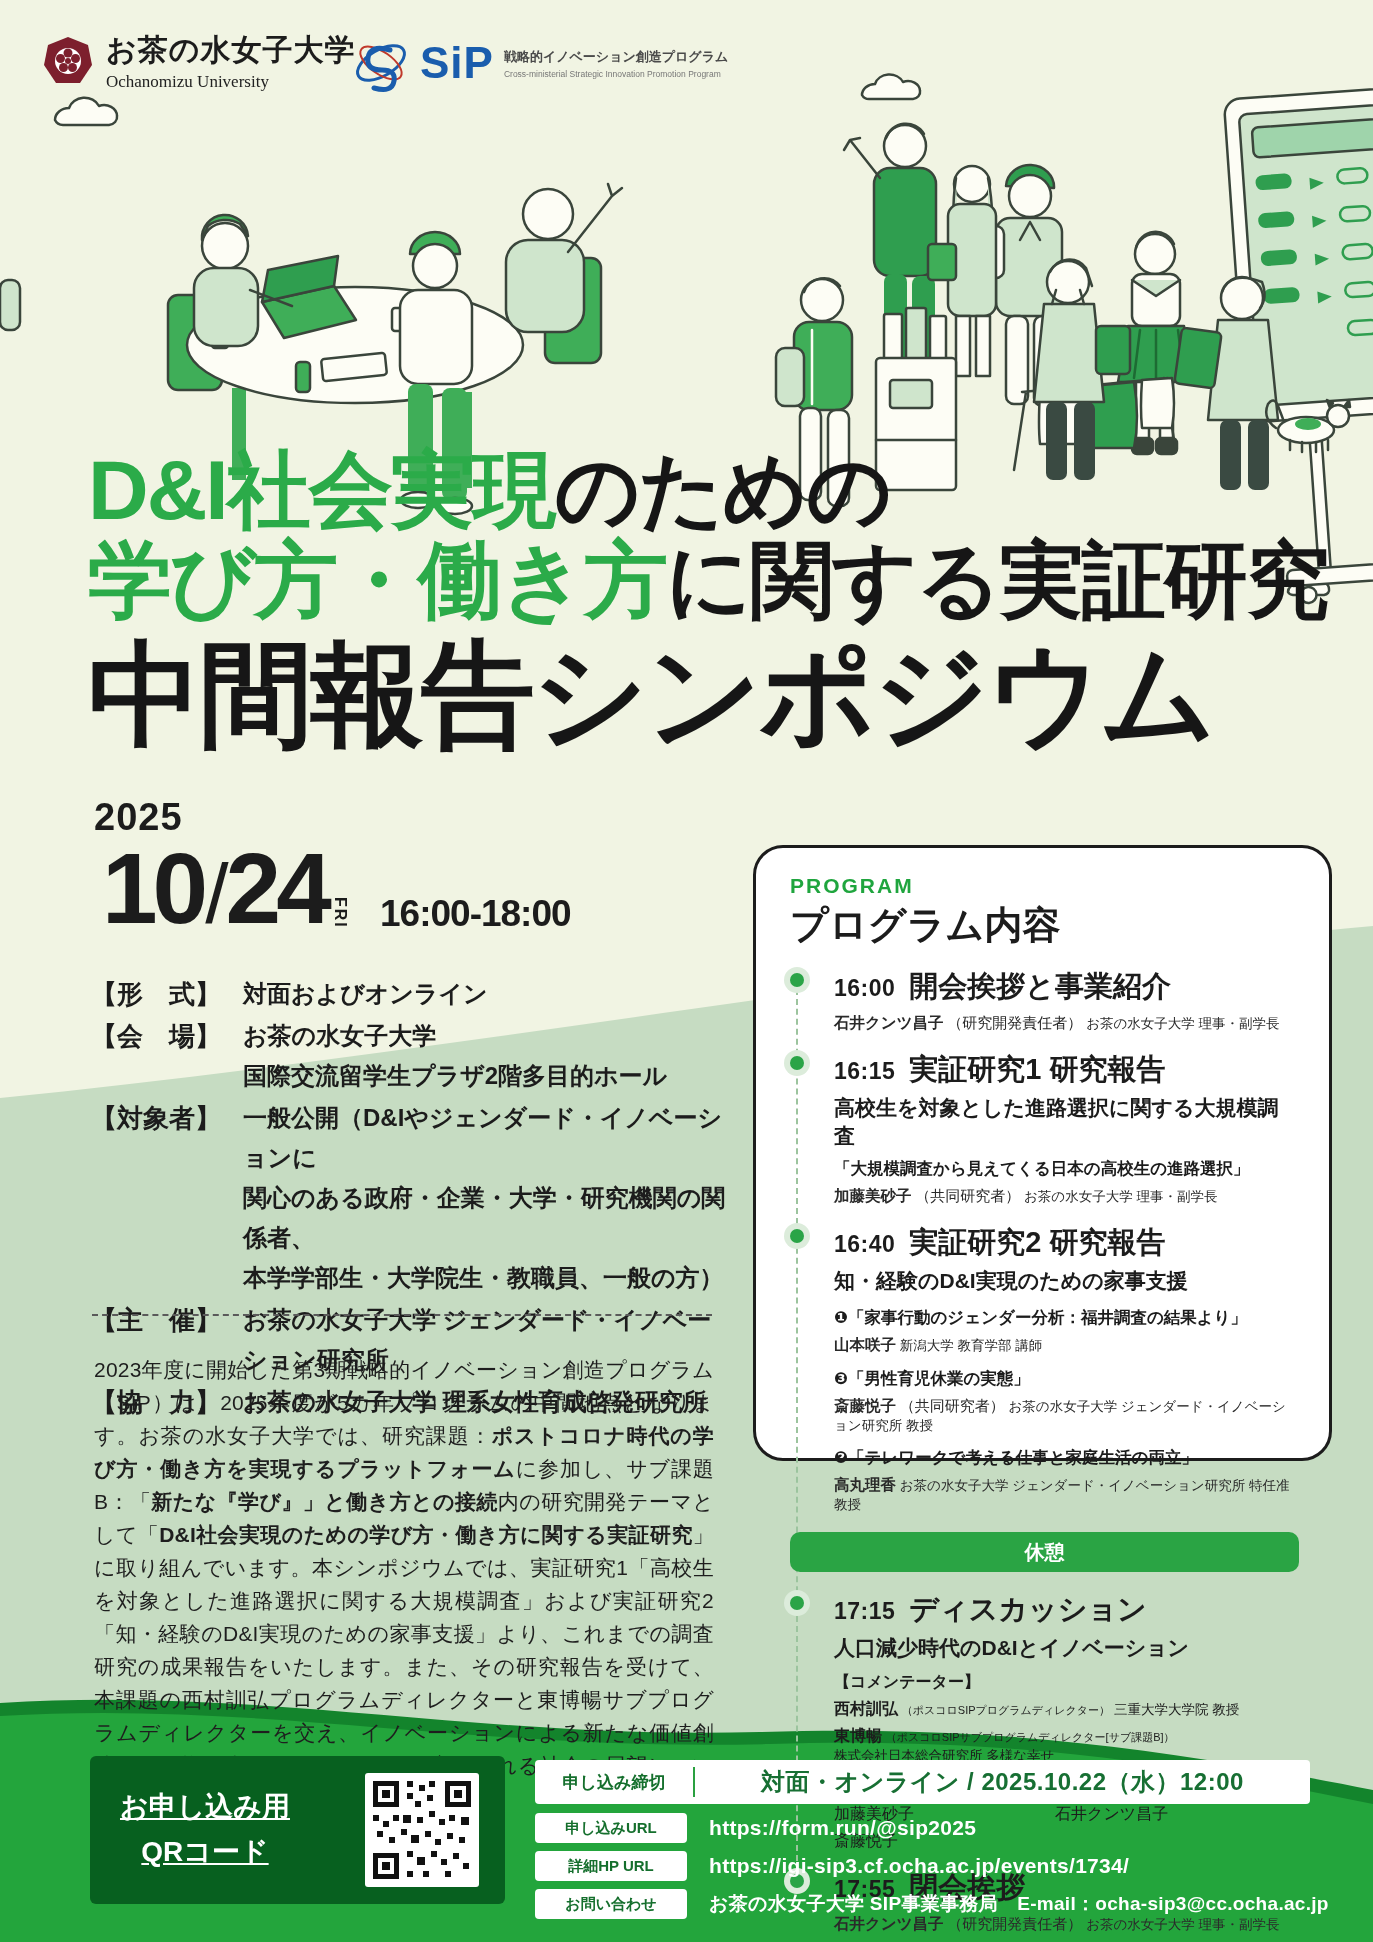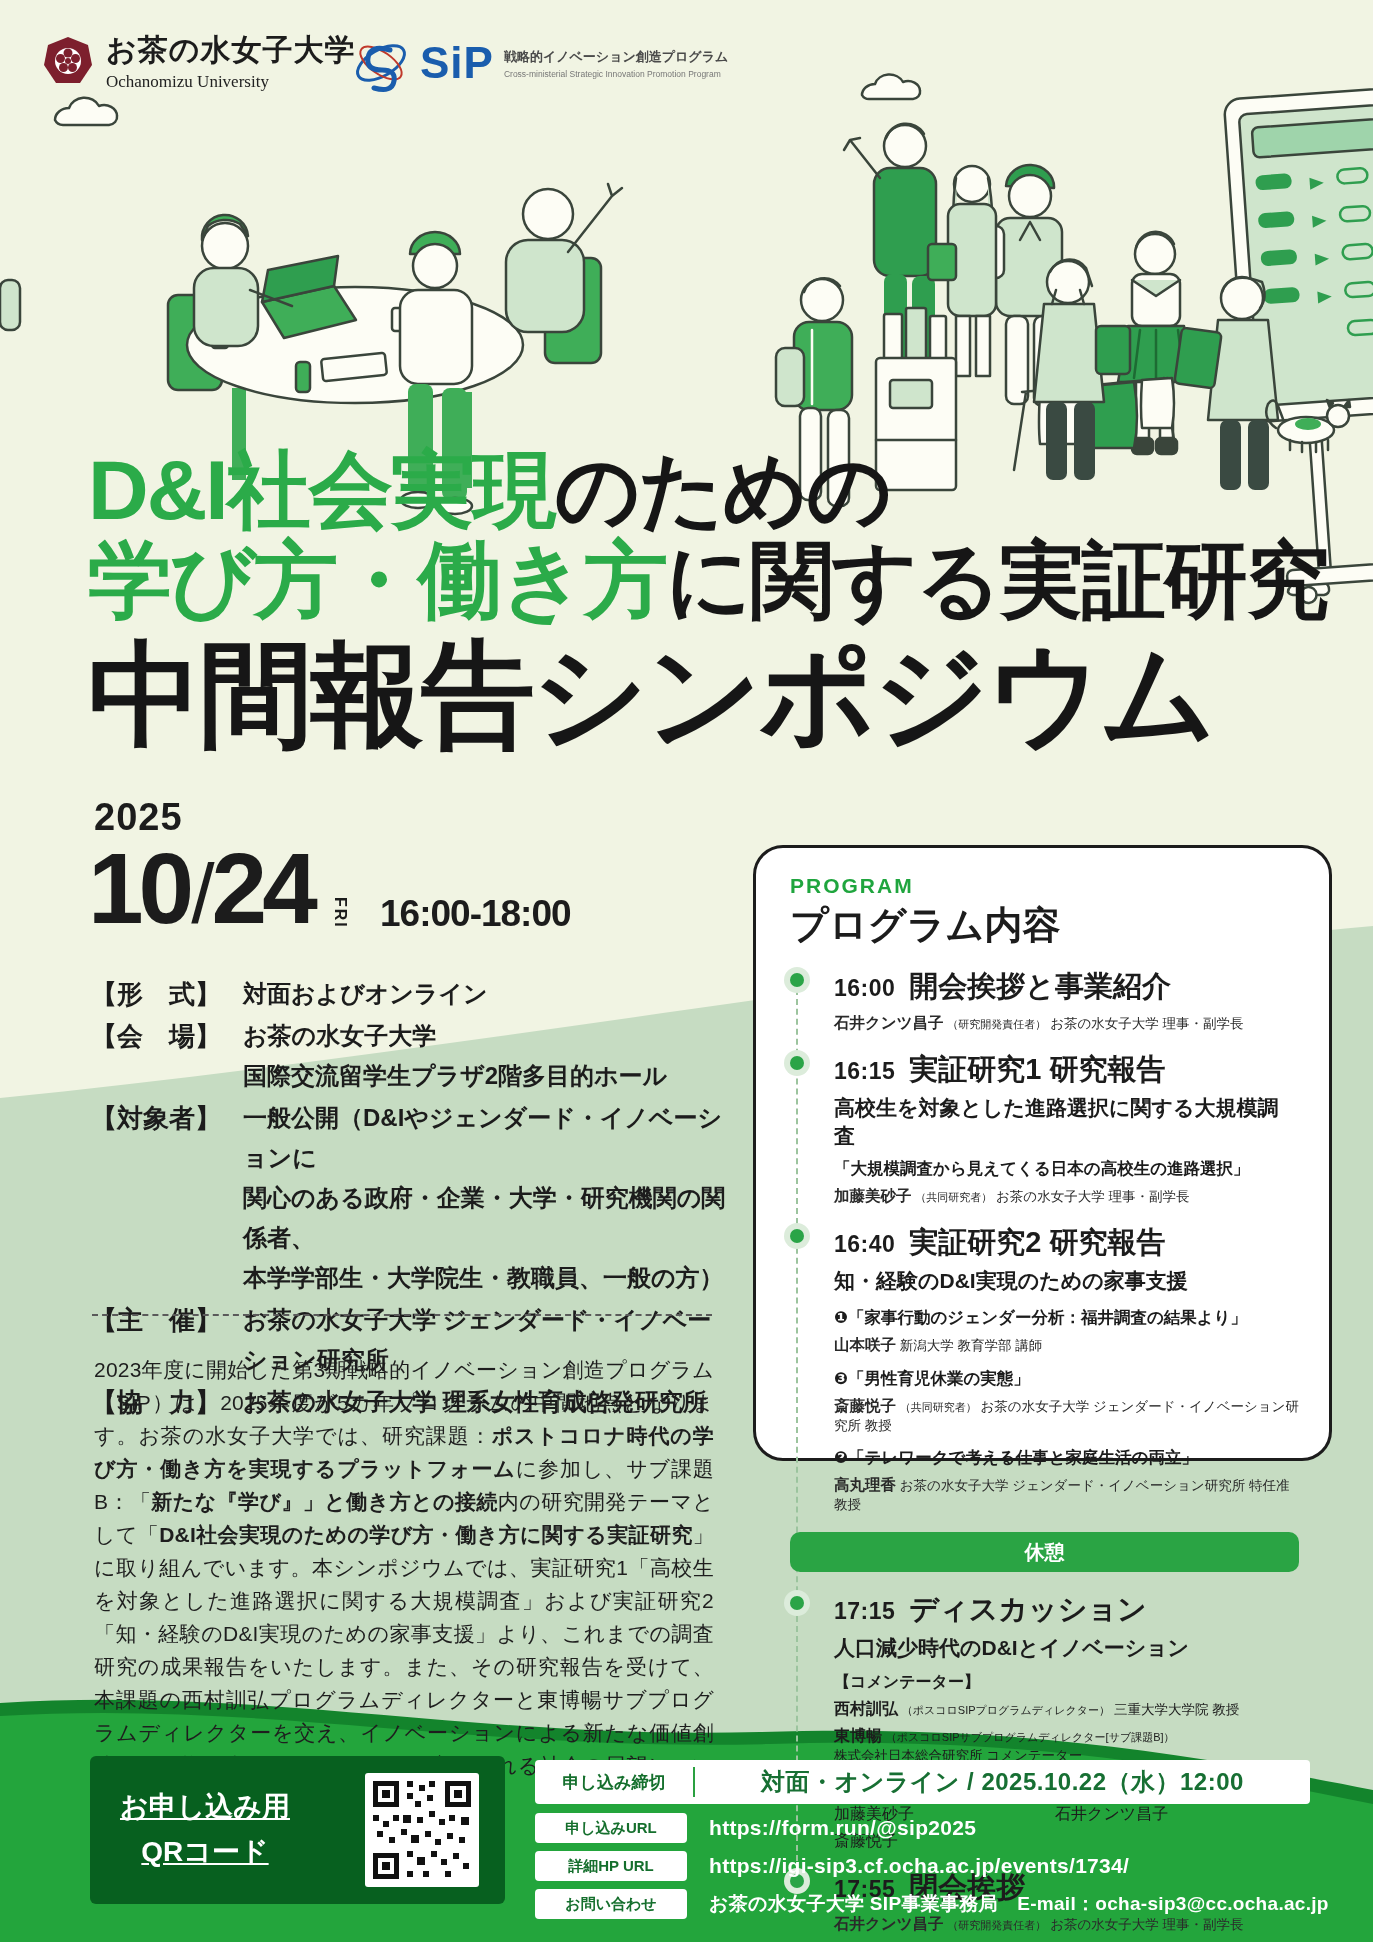--- a/index.html
+++ b/index.html
@@ -24,21 +24,21 @@
   .sip-tag .en{font-size:8.5px; color:#777; margin-top:3px;}
 
   
   .title-block{left:88px; top:446px; width:1240px; font-weight:800; line-height:1.07; letter-spacing:-2px;}
   .t-line3{font-size:114px; letter-spacing:-3px; margin-top:8px;}
   .t-green{color:#2bab49;}
   .t-black{color:#161616;}
 
   
   .date-year{left:94px; top:796px; font-size:38px; font-weight:800; letter-spacing:1px;}
-  .date-big{left:88px; top:838px; font-size:100px; font-weight:800; letter-spacing:-5px; line-height:1;}
+  .date-big{left:102px; top:838px; font-size:100px; font-weight:800; letter-spacing:-5px; line-height:1;}
   .date-big .slash{font-size:84px; font-weight:400; margin:0 2px;}
   .date-fri{left:349px; top:897px; font-size:16px; font-weight:800; transform:rotate(90deg); transform-origin:left top; letter-spacing:2px;}
   .date-time{left:380px; top:893px; font-size:37px; font-weight:800; letter-spacing:-1px;}
 
   
   .details{left:91px; top:974px; width:640px; display:flex; flex-direction:column; gap:2px;}
   .d-row{display:flex;}
   .d-label{width:152px; font-size:26px; font-weight:800; flex:none; line-height:40px;}
   .d-vals{font-size:24px; font-weight:700; line-height:40px;}
   .divider{left:92px; top:1314px; width:620px; border-top:2px dashed #5a5a5a; height:0;}
@@ -55,21 +55,21 @@
   .tl-line{position:absolute; left:6px; top:12px; bottom:74px; border-left:2px dashed #9cc49e;}
   .p-item{position:relative; padding-left:44px; margin-bottom:16px;}
   .p-dot{position:absolute; left:0; top:6px; width:14px; height:14px; border-radius:50%; background:#2aa447; box-shadow:0 0 0 6px #dcecdb;}
   .p-timerow{display:flex; align-items:baseline; gap:14px;}
   .p-time{font-size:23px; font-weight:600; letter-spacing:0.5px;}
   .p-title{font-size:29px; font-weight:800;}
   .p-sub{font-size:21px; font-weight:800; margin-top:4px;}
   .p-quote{font-size:16.5px; font-weight:800; margin-top:8px;}
   .p-speaker{font-size:13.5px; color:#2a2a2a; margin-top:6px;}
   .p-speaker .nm{font-size:15.5px; font-weight:600;}
-  .p-speaker .nt{font-size:11px;}
+  .p-speaker .nt{font-size:15px;}
   .p-talk{margin-top:12px;}
   .p-talk-title{font-size:16.5px; font-weight:800;}
   .break-bar{background:#2aa444; color:#fff; font-size:20px; font-weight:800; text-align:center; border-radius:10px; height:40px; line-height:40px; margin:18px 0 18px 0; position:relative; z-index:1;}
   .p-rolelabel{font-size:16px; font-weight:800; margin-top:10px;}
   .p-roleline{font-size:13.5px; margin-top:6px;}
   .p-roleline .nm{font-size:16px; font-weight:600;}
   .p-roleline .nt{font-size:11px;}
   .p-cols{display:flex; gap:58px; margin-top:12px;}
   .p-col .name{font-size:16px; margin-top:6px;}
 
@@ -393,21 +393,21 @@
 
       <div class="p-item">
         <div class="p-dot"></div>
         <div class="p-timerow">
           <span class="p-time">17:15</span>
           <span class="p-title">ディスカッション</span>
         </div>
         <div class="p-sub">人口減少時代のD&amp;Iとイノベーション</div>
         <div class="p-rolelabel">【コメンテーター】</div>
         <div class="p-roleline"><span class="nm">西村訓弘</span> <span class="nt">（ポスコロSIPプログラムディレクター）</span> <span>三重大学大学院 教授</span></div>
-        <div class="p-roleline"><span class="nm">東博暢</span> <span class="nt">（ポスコロSIPサブプログラムディレクター[サブ課題B]）</span><br><span>株式会社日本総合研究所 コメンテーター</span></div>
+        <div class="p-roleline"><span class="nm">東博暢</span> <span class="nt">（ポスコロSIPサブプログラムディレクター[サブ課題B]）</span><br><span>株式会社日本総合研究所 多様な幸せ</span></div>
         <div class="p-cols">
           <div class="p-col">
             <div class="p-rolelabel" style="margin-top:0">【ディスカッサント】</div>
             <div class="name">加藤美砂子</div>
             <div class="name">斎藤悦子</div>
           </div>
           <div class="p-col">
             <div class="p-rolelabel" style="margin-top:0">【モデレーター】</div>
             <div class="name">石井クンツ昌子</div>
           </div>

